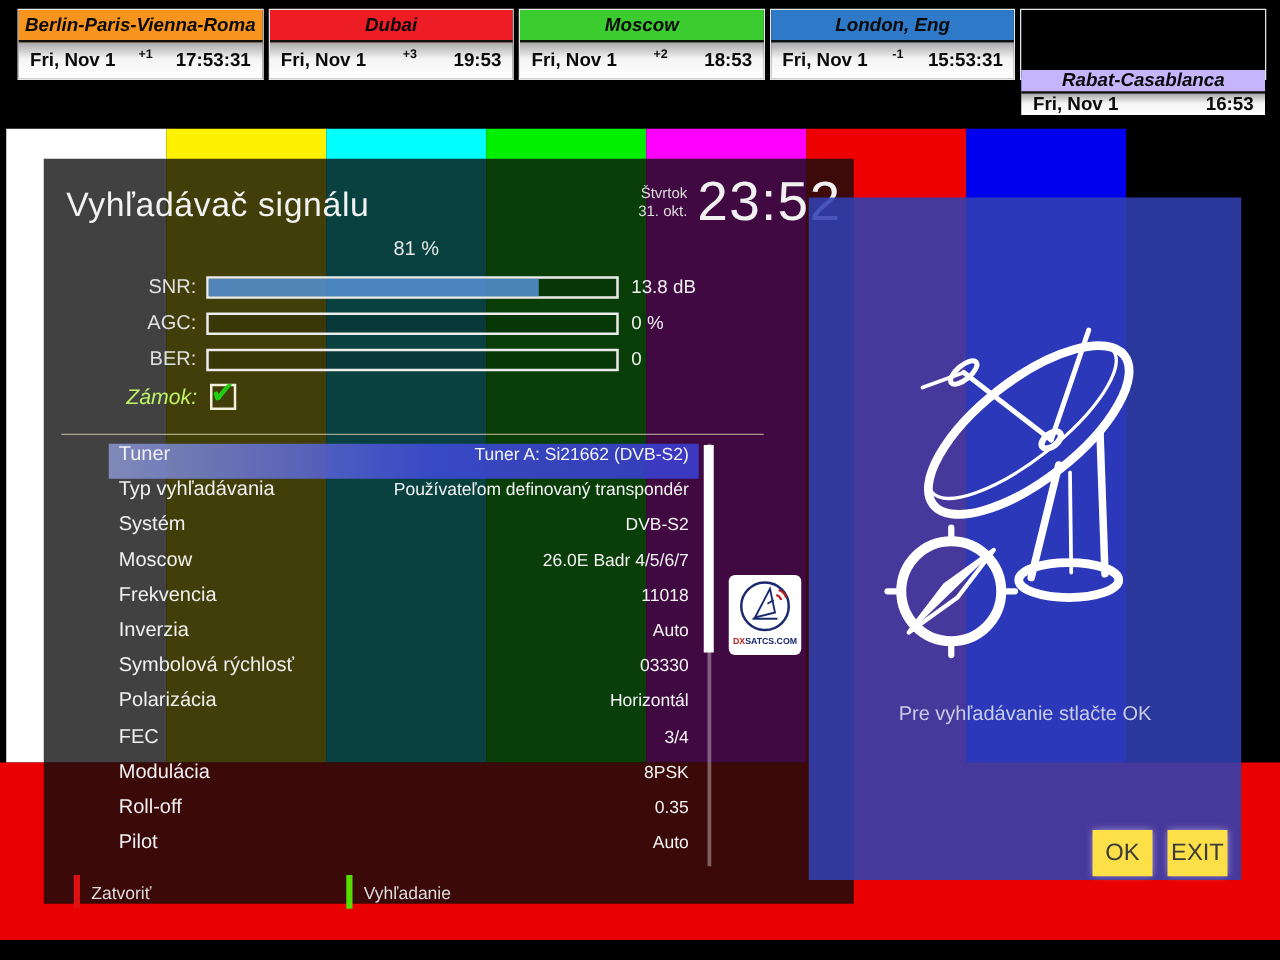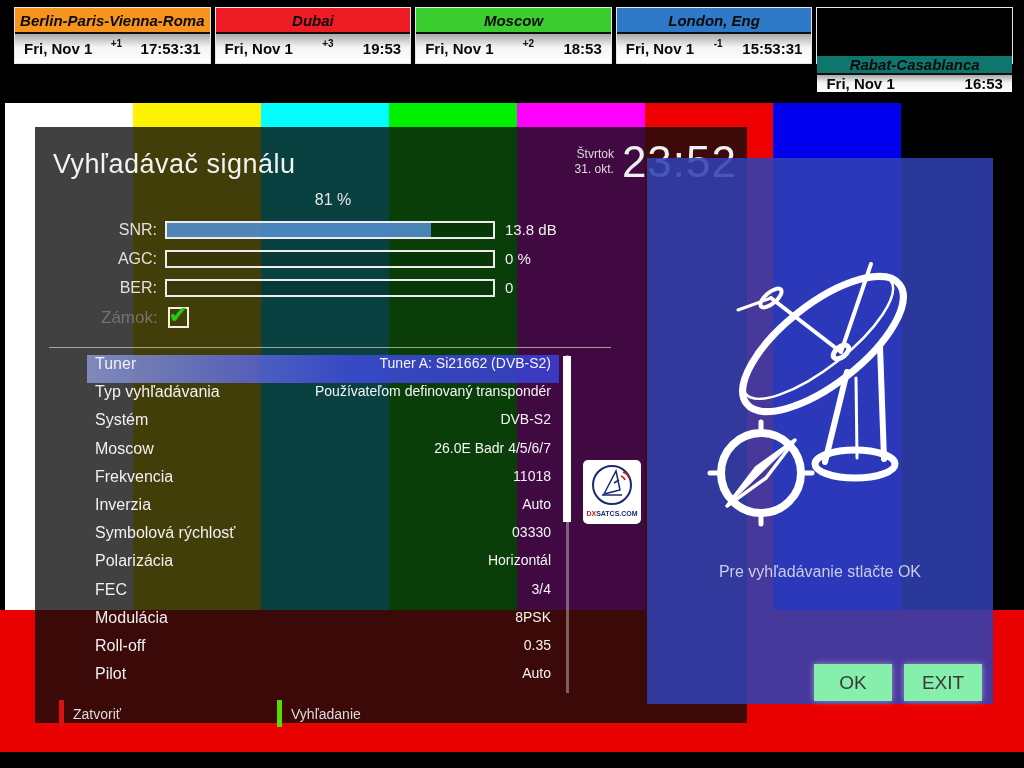--- a/index.html
+++ b/index.html
@@ -16,37 +16,37 @@
                background:linear-gradient(#a9a9a9,#f4f4f4 45%,#ffffff);
                font-size:15px; font-weight:bold; color:#0a0a0a; padding:0 9px; }
   .tz-offset { font-size:10px; font-weight:bold; position:relative; top:-5px; }
 
   
   .bars { position:absolute; left:5px; top:103px; width:1019px; height:507px; display:flex; }
   .bar { height:100%; }
   .red-band { position:absolute; left:0; top:610px; width:1024px; height:142px; background:#e90000; }
 
   
-  .main-panel { position:absolute; left:35px; top:127px; width:712px; height:596px;
+  .main-panel { position:absolute; left:35px; top:127px; width:648px; height:596px;
                 background:rgba(12,12,12,0.78); color:#e8e8e8; }
   .panel-title { position:absolute; left:18px; top:22px; font-size:27px; font-weight:300; color:#f2f2f2; letter-spacing:0.5px; }
   .datetime { position:absolute; right:10px; top:10px; display:flex; align-items:center; gap:8px; }
   .date-stack { text-align:right; font-size:12px; color:#ddd; line-height:15px; }
   .big-clock { font-size:44px; font-weight:200; color:#f0f0f0; letter-spacing:1px; }
 
   .progress-label { position:absolute; left:133px; top:64px; width:330px; text-align:center; font-size:16px; color:#e5e5e5; }
   .meters { position:absolute; left:0; top:88px; width:100%; }
   .meter-row { display:flex; align-items:center; height:29px; }
   .meter-label { width:130px; text-align:right; padding-right:8px; font-size:16px; color:#e0e0e0; }
   .meter-bar { width:330px; height:18px; border:2px solid #ececec; background:rgba(0,0,0,0.12); }
   .meter-fill { height:100%; background:rgba(86,146,214,0.85); }
   .meter-value { padding-left:10px; font-size:15px; color:#eee; }
 
   .lock-row { position:absolute; left:66px; top:180px; display:flex; align-items:center; gap:10px; }
-  .lock-label { font-size:17px; color:#737373; }
+  .lock-label { font-size:17px; color:#bef264;font-style:italic; }
   .lock-box { width:21px; height:21px; border:2px solid #f3efdc; display:flex; align-items:center; justify-content:center; }
   .lock-check { color:#22cc11; font-size:24px; font-weight:bold; line-height:14px; position:relative; top:-3px; }
 
   .separator { position:absolute; left:14px; top:220px; width:562px; height:1px; background:#cfc9a8; opacity:0.75; }
 
   .tuner-table { position:absolute; left:52px; top:228px; width:472px; }
   .row { display:flex; justify-content:space-between; align-items:flex-start; height:28.2px; padding:0 8px; }
   .row-label { font-size:16px; color:#f0f0f0; white-space:nowrap; }
   .row-value { font-size:14px; color:#f4f4f4; white-space:nowrap; }
   .row.selected { background:linear-gradient(90deg, rgba(138,150,205,0.85), rgba(62,74,215,0.88) 55%, rgba(58,62,210,0.88)); }
@@ -59,21 +59,21 @@
   .hint-label { font-size:14px; color:#dcdcdc; }
   .hint-item:nth-child(2){ margin-left:108px; }
 
   
   .right-panel { position:absolute; left:627px; top:158px; width:346px; height:546px;
                  background:rgba(48,64,178,0.88);margin-left:20px; }
   .art { position:absolute; left:28px; top:90px; }
   .search-hint { position:absolute; left:0; top:405px; width:100%; text-align:center;
                  font-size:16px; color:#c9cce6; font-weight:300; }
   .btn-row { position:absolute; right:11px; top:506px; display:flex; gap:12px; }
-  .dlg-btn { width:78px; height:37px; background:#86efac; color:#3a3a3a; font-size:19px; font-weight:300;
+  .dlg-btn { width:48px; height:37px; background:#fde047; color:#3a3a3a; font-size:19px; font-weight:300;
              display:flex; align-items:center; justify-content:center; box-shadow:0 0 6px rgba(255,255,255,0.5); cursor:default; }
 
   
   .logo { position:absolute; left:583px; top:460px; width:58px; height:64px; background:#fff;
           border-radius:5px; z-index:20; display:flex; flex-direction:column; align-items:center; padding-top:3px; }
   .logo-text { font-size:7px; font-weight:bold; letter-spacing:0; line-height:9px; }
   .logo-dx { color:#c22020; }
   .logo-rest { color:#1b2a6e; }
 </style>
 </head>
@@ -108,21 +108,21 @@
     </div>
     <div class="clock-col">
       <div class="city-cell" style="background: rgb(46, 121, 200);">London, Eng</div>
       <div class="time-cell">
         <span>Fri, Nov 1</span>
         <span class="tz-offset">-1</span>
         <span>15:53:31</span>
       </div>
     </div>
     <div class="clock-col">
-      <div class="city-cell" style="background: #0f766e; margin-top: 48px;">Rabat-Casablanca</div>
+      <div class="city-cell" style="background: #c4b5fd; margin-top: 48px;">Rabat-Casablanca</div>
       <div class="time-cell">
         <span>Fri, Nov 1</span>
         <span class="tz-offset"></span>
         <span>16:53</span>
       </div>
     </div>
   </div>
 
   <div class="bars">
     <div class="bar" style="width: 128px; background: rgb(255, 255, 255);"></div>

